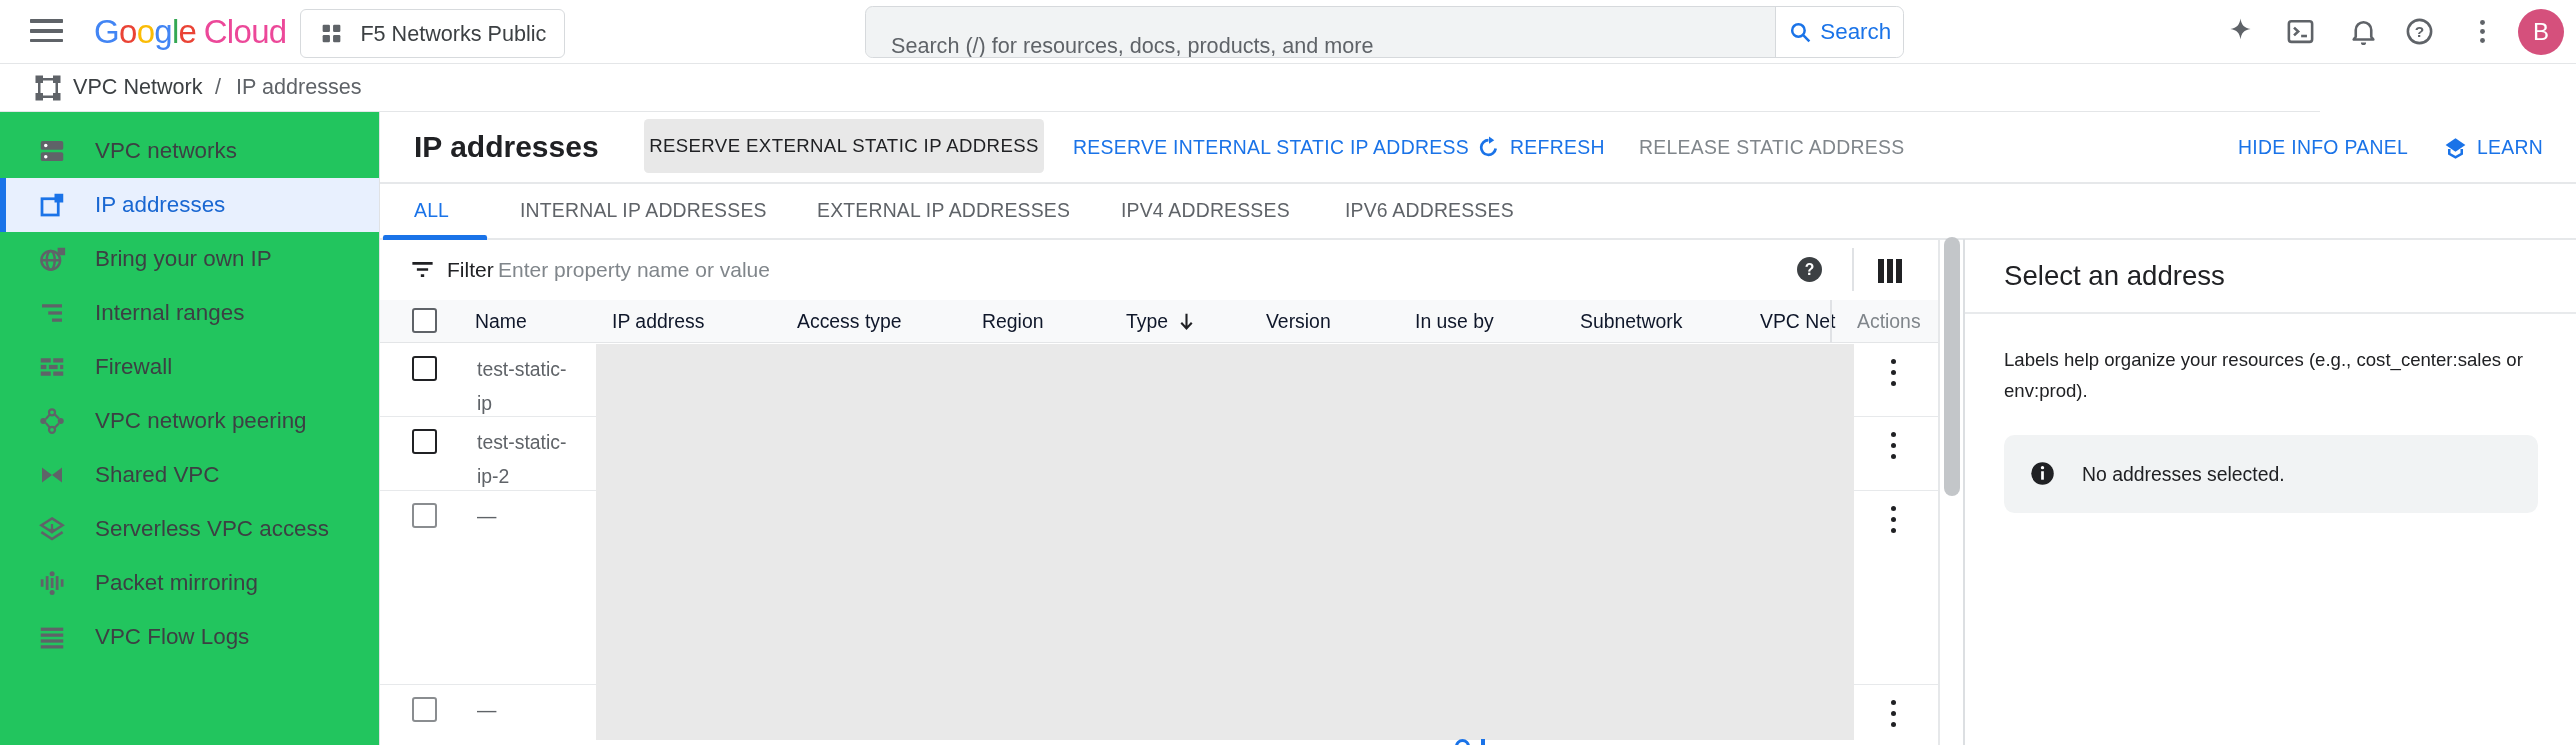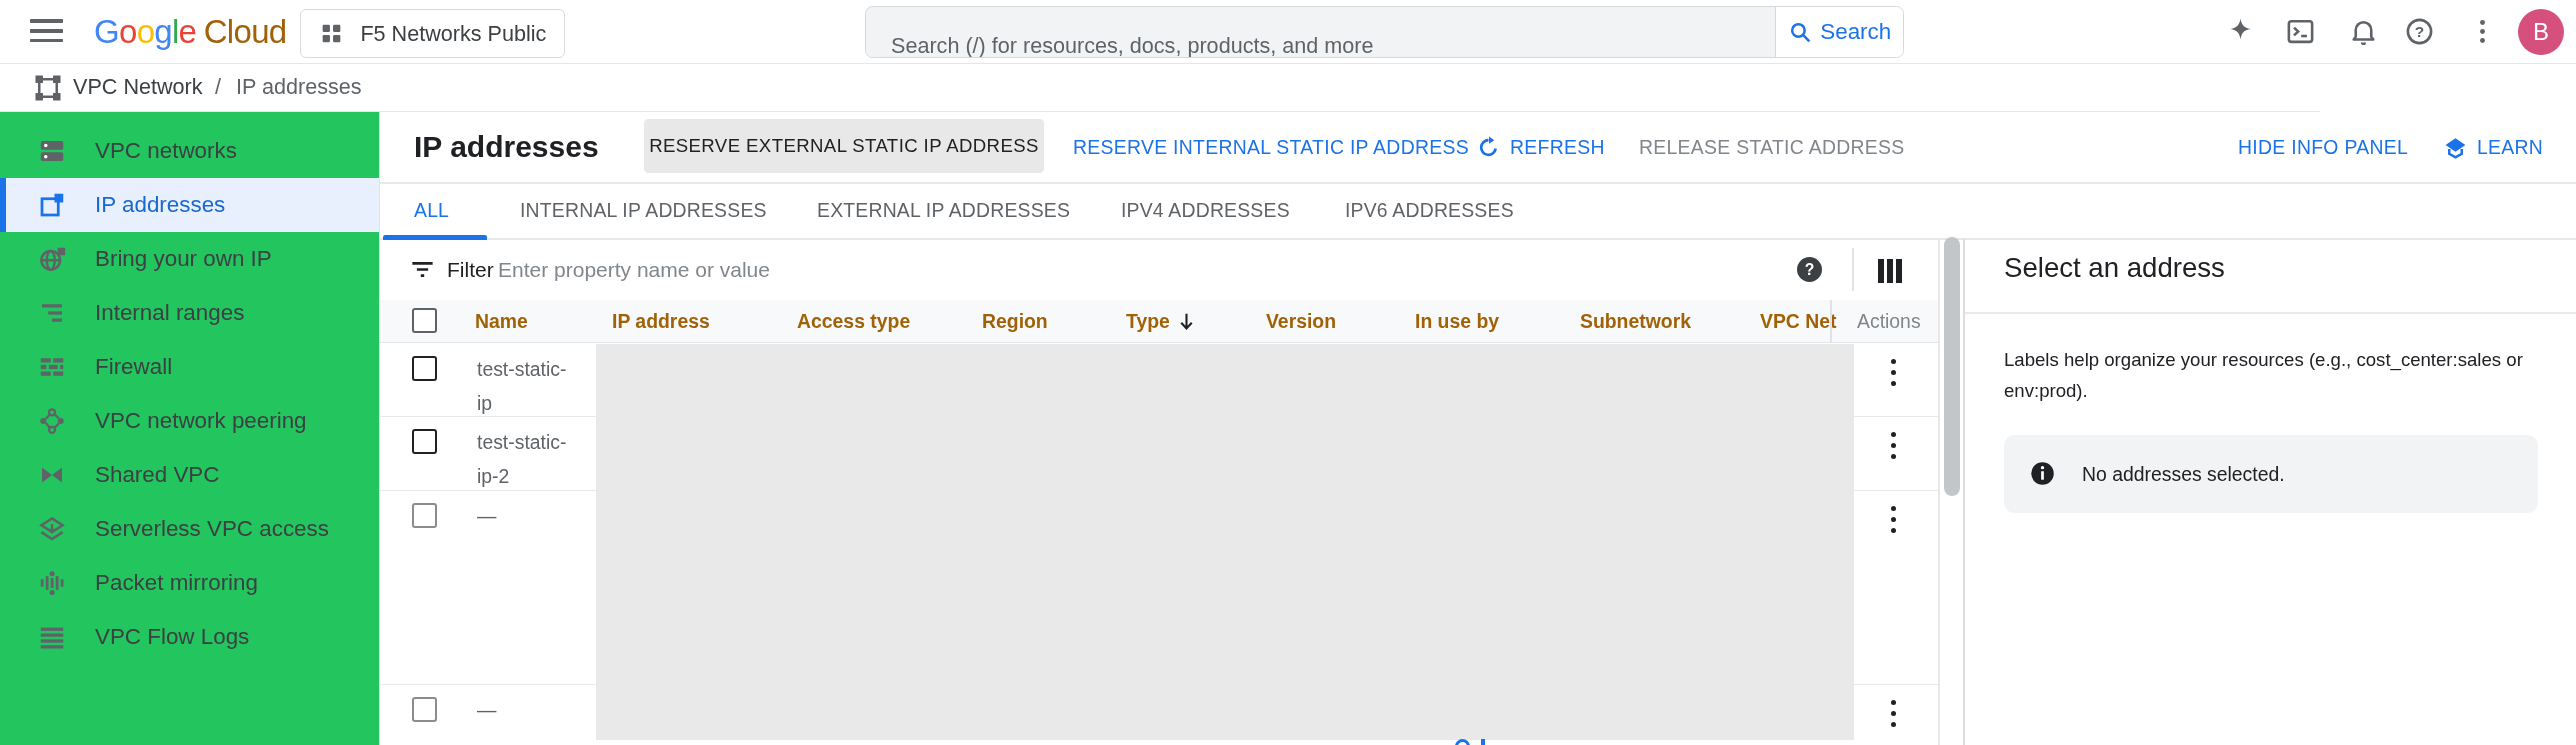--- a/index.html
+++ b/index.html
@@ -7,21 +7,21 @@
   html,body { width:2576px; height:745px; overflow:hidden; }
   body { font-family:"Liberation Sans", sans-serif; background:#fff; color:#202124; position:relative; }
 
   
   .topbar { position:absolute; left:0; top:0; width:2576px; height:64px; background:#fff; border-bottom:1.5px solid #e4e6e8; z-index:30; }
   .hamburger { position:absolute; left:30px; top:19.4px; width:33px; height:25px; cursor:pointer; }
   .hamburger span { display:block; width:33px; height:3.7px; background:#5f6368; border-radius:0.7px; margin-bottom:6px; }
   .logo { position:absolute; left:94px; top:0; height:64px; line-height:64px; font-size:33px; letter-spacing:-0.7px; }
   .logo .l1 { color:#4285F4; } .logo .l2 { color:#EA4335; } .logo .l3 { color:#FBBC05; }
   .logo .l4 { color:#4285F4; } .logo .l5 { color:#34A853; } .logo .l6 { color:#EA4335; }
-  .logo .cloud { color:#a16207; margin-left:7.5px; }
+  .logo .cloud { color:#ec4899; margin-left:7.5px; }
   .project-btn { position:absolute; left:300px; top:9px; width:265px; height:49px; border:1.5px solid #d7dadd; border-radius:6px; background:#fff; display:flex; align-items:center; padding-left:18px; cursor:pointer; }
   .project-btn svg { width:25px; height:25px; }
   .project-btn .pname { font-size:21.6px; color:#3c4043; margin-left:16.4px; white-space:nowrap; }
   .search-wrap { position:absolute; left:865px; top:6px; width:1039px; height:52px; border:1.5px solid #d6d9dc; border-radius:7.5px; display:flex; overflow:hidden; background:#f1f3f4; }
   .search-input { flex:1; border:none; outline:none; background:#f1f3f4; font-family:"Liberation Sans",sans-serif; font-size:21.6px; color:#202124; padding:8px 25px;margin-top:28px; }
   .search-input::placeholder { color:#5f6368; }
   .search-btn { width:128px; background:#fff; border:none; border-left:1.5px solid #d6d9dc; display:flex; align-items:center; justify-content:center; gap:7.5px; cursor:pointer; font-family:"Liberation Sans",sans-serif; font-size:22.4px; color:#1a73e8; }
   .tb-icon { position:absolute; top:16.4px; width:31px; height:31px; color:#5f6368; cursor:pointer; }
   .tb-icon svg { width:31px; height:31px; display:block; }
   .avatar { position:absolute; left:2518px; top:9px; width:46px; height:46px; border-radius:50%; background:#d5507c; color:#fff; font-size:24px; display:flex; align-items:center; justify-content:center; cursor:pointer; }
@@ -61,21 +61,21 @@
   .filter-label { position:absolute; left:447px; top:239px; height:61px; line-height:61px; font-size:21px; font-weight:500; color:#202124; }
   .filter-input { position:absolute; left:498px; top:247px; width:1222px; height:46px; border:none; outline:none; font-family:"Liberation Sans",sans-serif; font-size:21px; color:#404040; background:transparent; }
   .filter-input::placeholder { color:#80868b; }
   .help-filled { position:absolute; left:1797px; top:257px; width:25px; height:25px; border-radius:50%; background:#3c4043; color:#fff; font-size:15.7px; font-weight:bold; display:flex; align-items:center; justify-content:center; cursor:pointer; }
   .filter-divider { position:absolute; left:1852px; top:248px; width:1.5px; height:43px; background:#e0e2e5; }
   .columns-icon { position:absolute; left:1878px; top:259px; width:27px; height:24px; display:flex; gap:3px; cursor:pointer; }
   .columns-icon i { width:6px; height:24px; background:#202124; display:block; }
 
   
   .thead { position:absolute; left:380px; top:300px; width:1558px; height:43px; background:#f8f9fa; border-bottom:1.5px solid #e3e5e7; z-index:5; }
-  .th { position:absolute; top:0; height:43px; line-height:43px; font-size:19.4px; font-weight:700; color:#a16207; white-space:nowrap; }
+  .th { position:absolute; top:0; height:43px; line-height:43px; font-size:19.4px; font-weight:400; color:#0f172a; white-space:nowrap; }
   .th.muted { color:#80868b; font-weight:400; }
   .actions-sep { position:absolute; left:1450px; top:0; width:1.5px; height:43px; background:#e0e2e5; }
   .sort-icon { position:absolute; left:796px; top:11.2px; width:21px; height:21px; color:#202124; }
 
   .cb { width:25px; height:25px; border:2.2px solid #5f6368; border-radius:3px; background:#fff; cursor:pointer; }
   .cb.dark { border-color:#202124; }
   .cb.gray { border-color:#8a8d90; cursor:default; }
 
   .row { position:absolute; left:380px; width:1558px; background:#fff; }
   .row.bt { border-top:1.5px solid #e7e9eb; }
@@ -87,21 +87,21 @@
   .redacted { position:absolute; left:596px; top:344px; width:1258px; height:396px; background:#e9e9e9; z-index:6; }
   .table-right-edge { position:absolute; left:1938px; top:239px; width:1.5px; height:506px; background:#e6e8ea; }
   .vscroll { position:absolute; left:1944px; top:237px; width:16.4px; height:259px; background:#c3c6c9; border-radius:8.2px; cursor:grab; z-index:7; }
 
   .clip-frag { position:absolute; left:1453px; top:739px; width:52px; height:6.7px; overflow:hidden; z-index:8; }
   .clip-frag .c1 { position:absolute; left:1.5px; top:0; width:15px; height:15px; border:3px solid #1a73e8; border-radius:50%; }
   .clip-frag .c2 { position:absolute; left:28px; top:0; width:3.7px; height:12px; background:#1a73e8; }
 
   
   .panel-left-border { position:absolute; left:1963px; top:239px; width:1.5px; height:506px; background:#dcdfe2; }
-  .panel-title { position:absolute; left:2004px; top:231px; height:87px; line-height:73px; font-size:27.6px; color:#202124; }
+  .panel-title { position:absolute; left:2004px; top:239px; height:87px; line-height:73px; font-size:27.6px; color:#202124; }
   .panel-title-border { position:absolute; left:1965px; top:312px; right:0; height:1.5px; background:#e8eaec; }
   .panel-desc { position:absolute; left:2004px; top:344px; width:589px; font-size:18.6px; line-height:31px; color:#202124; }
   .panel-infobox { position:absolute; left:2004px; top:435px; width:534px; height:78px; background:#f1f3f4; border-radius:10.4px; }
   .panel-infobox .i-icon { position:absolute; left:25px; top:25px; width:27px; height:27px; }
   .panel-infobox .i-text { position:absolute; left:78px; top:0; height:78px; line-height:78px; font-size:19.4px; color:#202124; white-space:nowrap; }
 </style>
 </head>
 <body>
 
 <header class="topbar">

